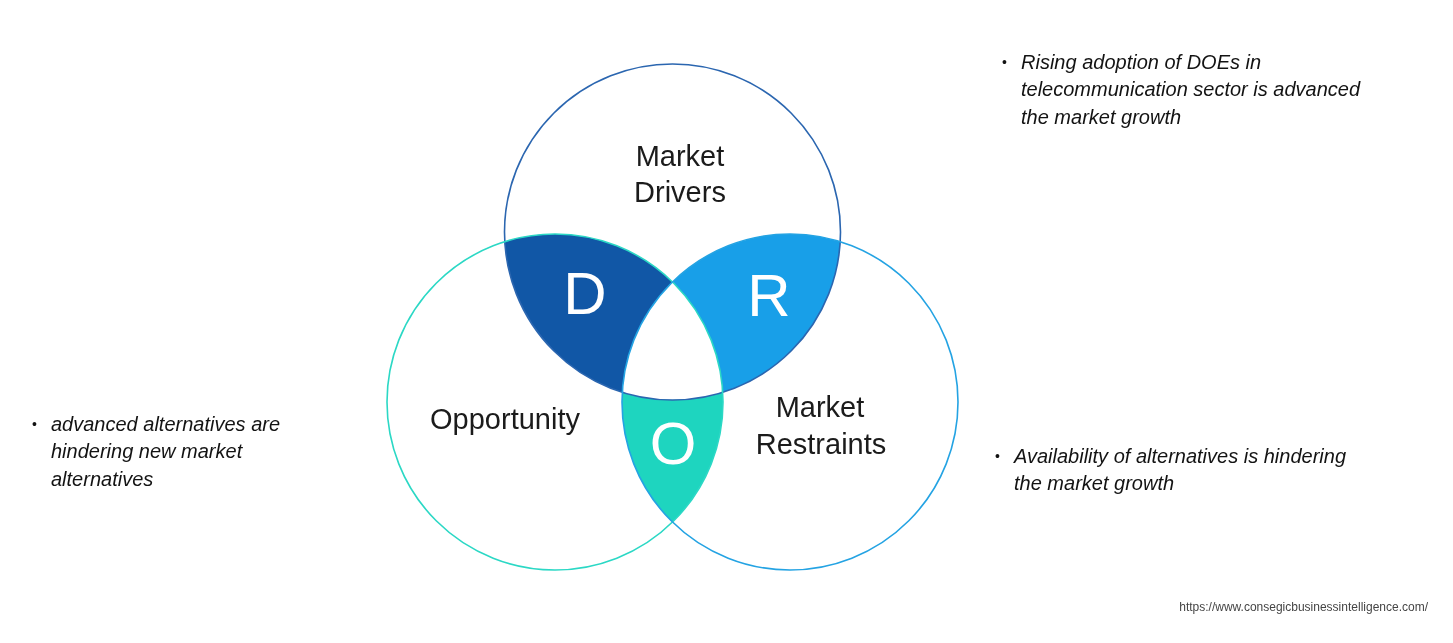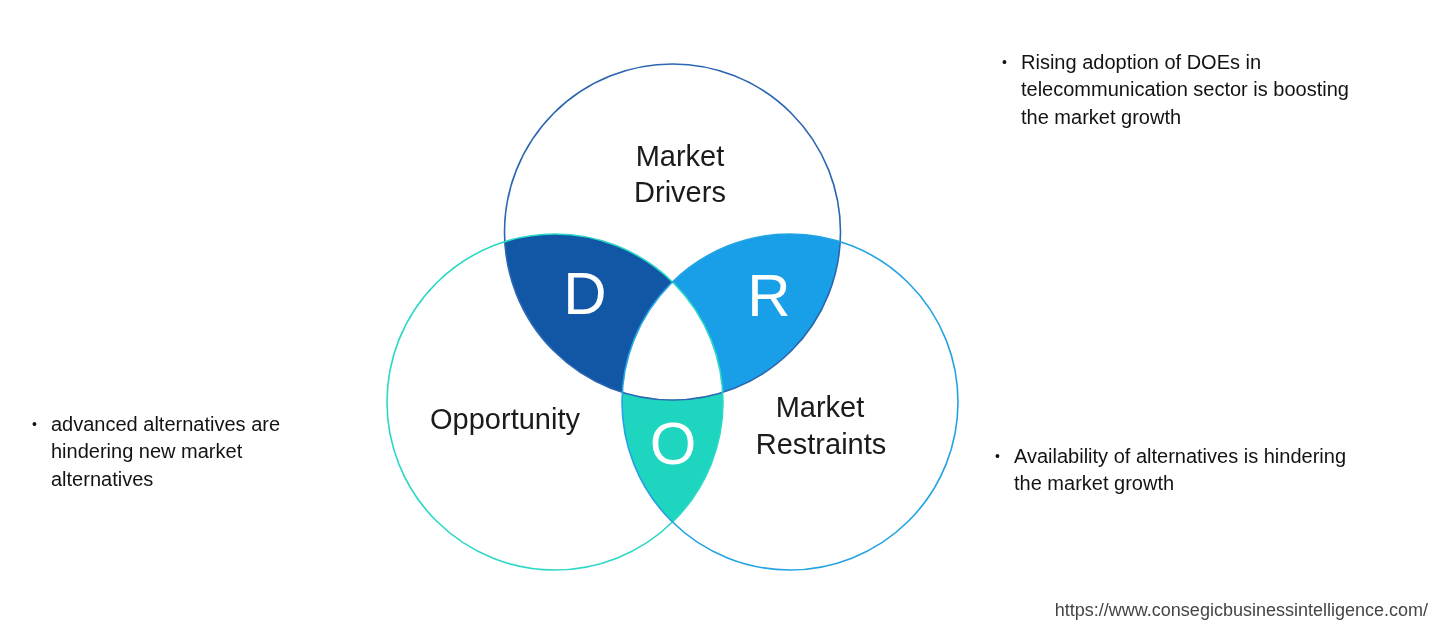--- a/index.html
+++ b/index.html
@@ -32,29 +32,29 @@
     font-size: 20px;
     line-height: 27.4px;
     color: #131313;
   }
   .bullet .dot {
     width: 19px;
     flex: none;
     font-size: 14px;
     line-height: 27px;
   }
-  .bullet .lines div { white-space: nowrap; }
+  .bullet .lines div { white-space: nowrap; font-style: italic; }
   #bullet-right-top { left: 1002px; top: 49px; }
   #bullet-left { left: 32px; top: 411px; }
   #bullet-right-bottom { left: 995px; top: 443px; }
   .footer-url {
     position: absolute;
     top: 600px;
     right: 25px;
-    font-size: 18px;
+    font-size: 12px;
     color: #454545;
     white-space: nowrap;
     margin-left: 6px;
   }
 </style>
 </head>
 <body>
 
 <div class="stage">
 
@@ -101,21 +101,21 @@
     <text class="circle-label" x="680" y="202" fill="#1b1b1b">Drivers</text>
     <text class="circle-label" x="505" y="429" fill="#1b1b1b">Opportunity</text>
     <text class="circle-label" x="820" y="417" fill="#1b1b1b">Market</text>
     <text class="circle-label" x="821" y="454" fill="#1b1b1b">Restraints</text>
   </svg>
 
   <div class="bullet" id="bullet-right-top">
     <span class="dot">•</span>
     <div class="lines">
       <div>Rising adoption of DOEs in</div>
-      <div>telecommunication sector is boosting</div>
+      <div>telecommunication sector is advanced</div>
       <div>the market growth</div>
     </div>
   </div>
 
   <div class="bullet" id="bullet-left">
     <span class="dot">•</span>
     <div class="lines">
       <div>advanced alternatives are</div>
       <div>hindering new market</div>
       <div>alternatives</div>

